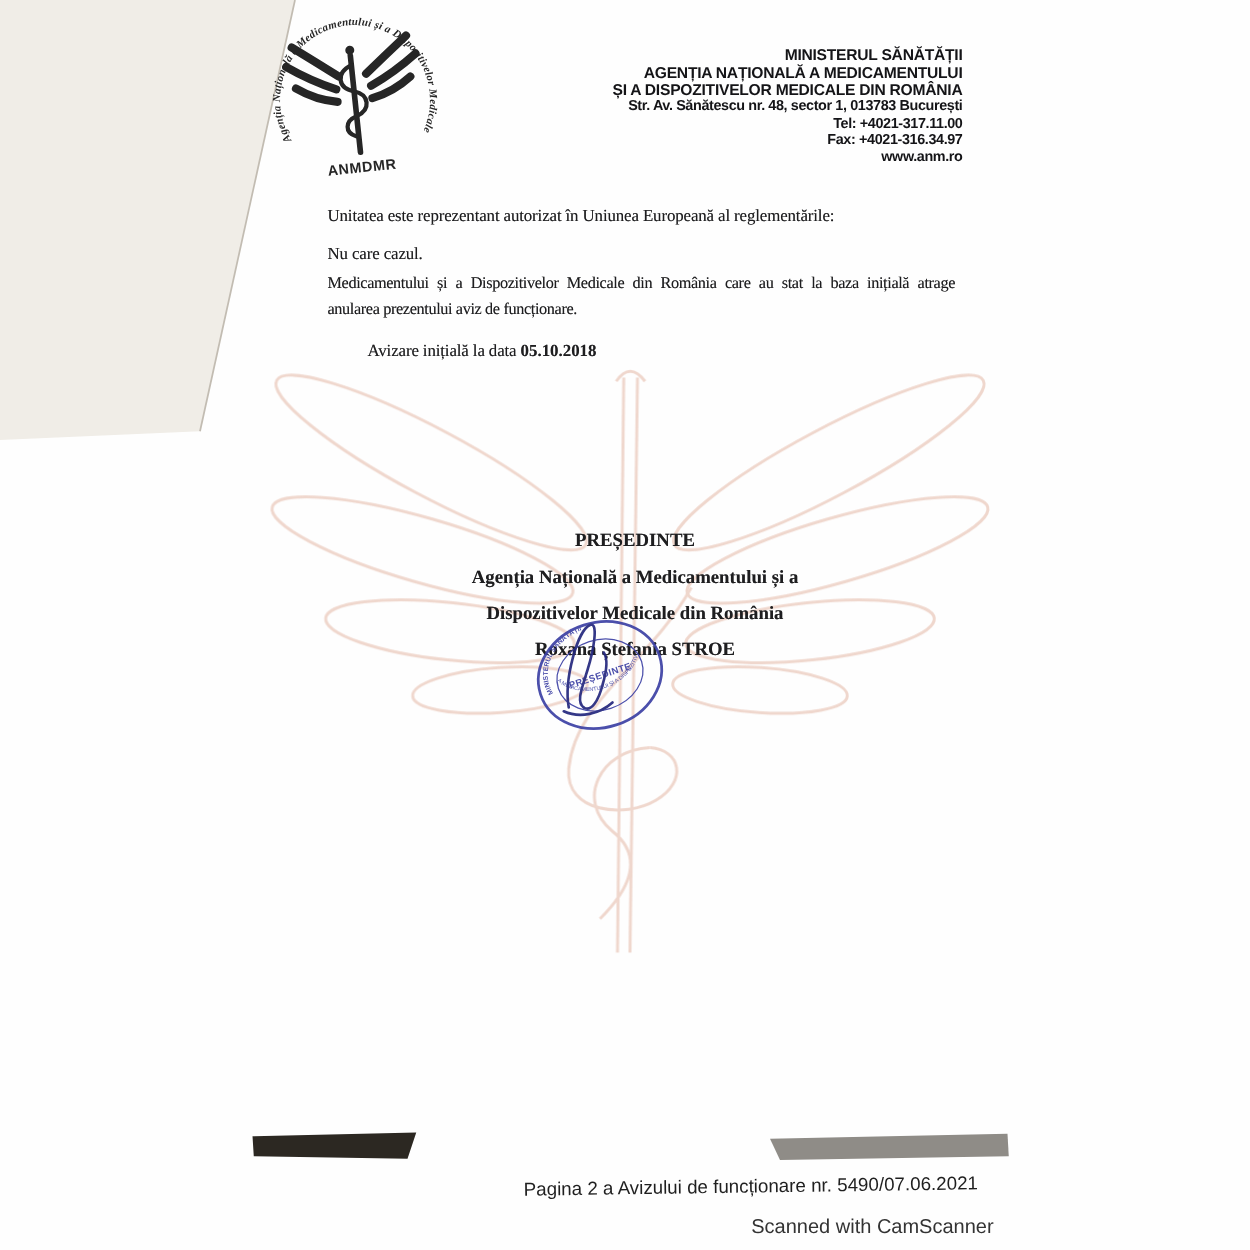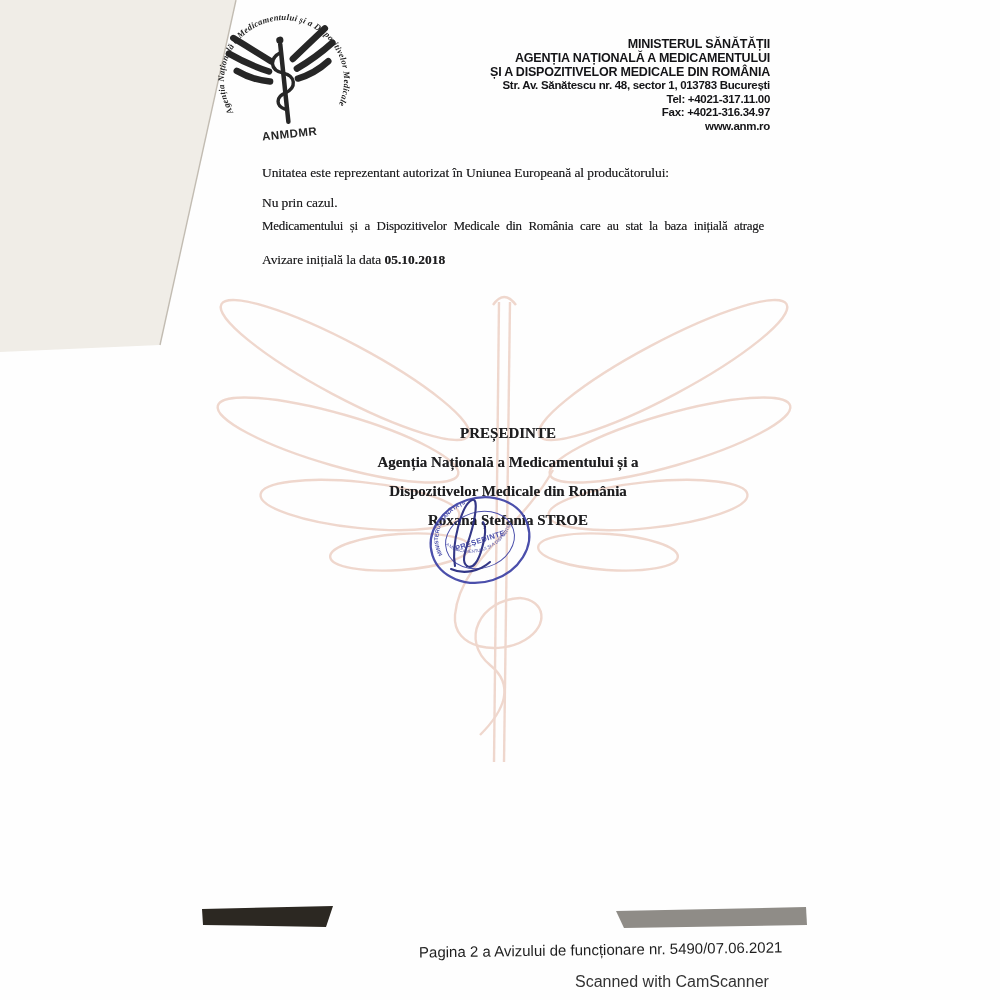--- a/index.html
+++ b/index.html
@@ -20,37 +20,37 @@
   .header-block .contact-line{font-size:11.5px;line-height:13.5px;letter-spacing:-0.3px;}
   .body-block{
     position:absolute;left:262px;top:162px;width:502px;z-index:2;
     font-size:13.5px;line-height:21px;letter-spacing:-0.1px;
     text-shadow:0 0 .4px rgba(20,20,20,.5);
   }
   .body-block .rep-line{margin:0;}
   .body-block .na-line{margin:9px 0 0 0;}
   .clause{margin:2px 0 0 0;font-size:13px;letter-spacing:-0.3px;}
   .clause .just{text-align:justify;text-align-last:justify;}
-  .date-line{margin-top:13px;}
+  .date-line{margin-top:13px;margin-left:32px;}
   .date-line.second{margin-top:10px;}
   .date-line .bold{font-weight:bold;letter-spacing:0;}
   .sig-block{
     position:absolute;left:258px;top:424px;width:500px;z-index:2;
     text-align:center;font-weight:bold;font-size:15px;line-height:18px;
     text-shadow:0 0 .4px rgba(20,20,20,.5);
   }
   .sig-block div{margin-bottom:11px;}
   .stamp{position:absolute;left:418px;top:486px;z-index:3;opacity:.92;}
   .page-note{
     position:absolute;left:419px;top:941px;z-index:4;
     font-family:"Liberation Sans", sans-serif;font-size:15px;color:#1f1f1f;
     transform:rotate(-0.8deg);
   }
   .cam-note{
-    position:absolute;left:575px;top:973px;z-index:4;
+    position:absolute;left:601px;top:973px;z-index:4;
     font-family:"Liberation Sans", sans-serif;font-size:16px;color:#333333;
   }
 </style>
 </head>
 <body>
 
 <div class="page">
 
   <svg class="scan-layer" width="1000" height="1000" viewBox="0 0 1000 1000">
 
@@ -111,24 +111,25 @@
     <div class="org-line">MINISTERUL SĂNĂTĂȚII</div>
     <div class="org-line">AGENȚIA NAȚIONALĂ A MEDICAMENTULUI</div>
     <div class="org-line">ȘI A DISPOZITIVELOR MEDICALE DIN ROMÂNIA</div>
     <div class="contact-line">Str. Av. Sănătescu nr. 48, sector 1, 013783 București</div>
     <div class="contact-line">Tel: +4021-317.11.00</div>
     <div class="contact-line">Fax: +4021-316.34.97</div>
     <div class="contact-line">www.anm.ro</div>
   </div>
 
   <div class="body-block">
-    <p class="rep-line">Unitatea este reprezentant autorizat în Uniunea Europeană al producătorului:</p>
-    <p class="na-line">Nu prin cazul.</p>
+    <p class="rep-line">Unitatea este reprezentant autorizat în Uniunea Europeană al reglementările:</p>
+    <p class="na-line">Nu care cazul.</p>
     <div class="clause">
       <div class="just">Medicamentului și a Dispozitivelor Medicale din România care au stat la baza inițială atrage</div>
+      <div>anularea prezentului aviz de funcționare.</div>
     </div>
     <div class="date-line">
       <span>Avizare inițială la data </span><span class="bold">05.10.2018</span>
     </div>
   </div>
 
   <div class="sig-block">
     <div>PREȘEDINTE</div>
     <div>Agenția Națională a Medicamentului și a</div>
     <div>Dispozitivelor Medicale din România</div>

